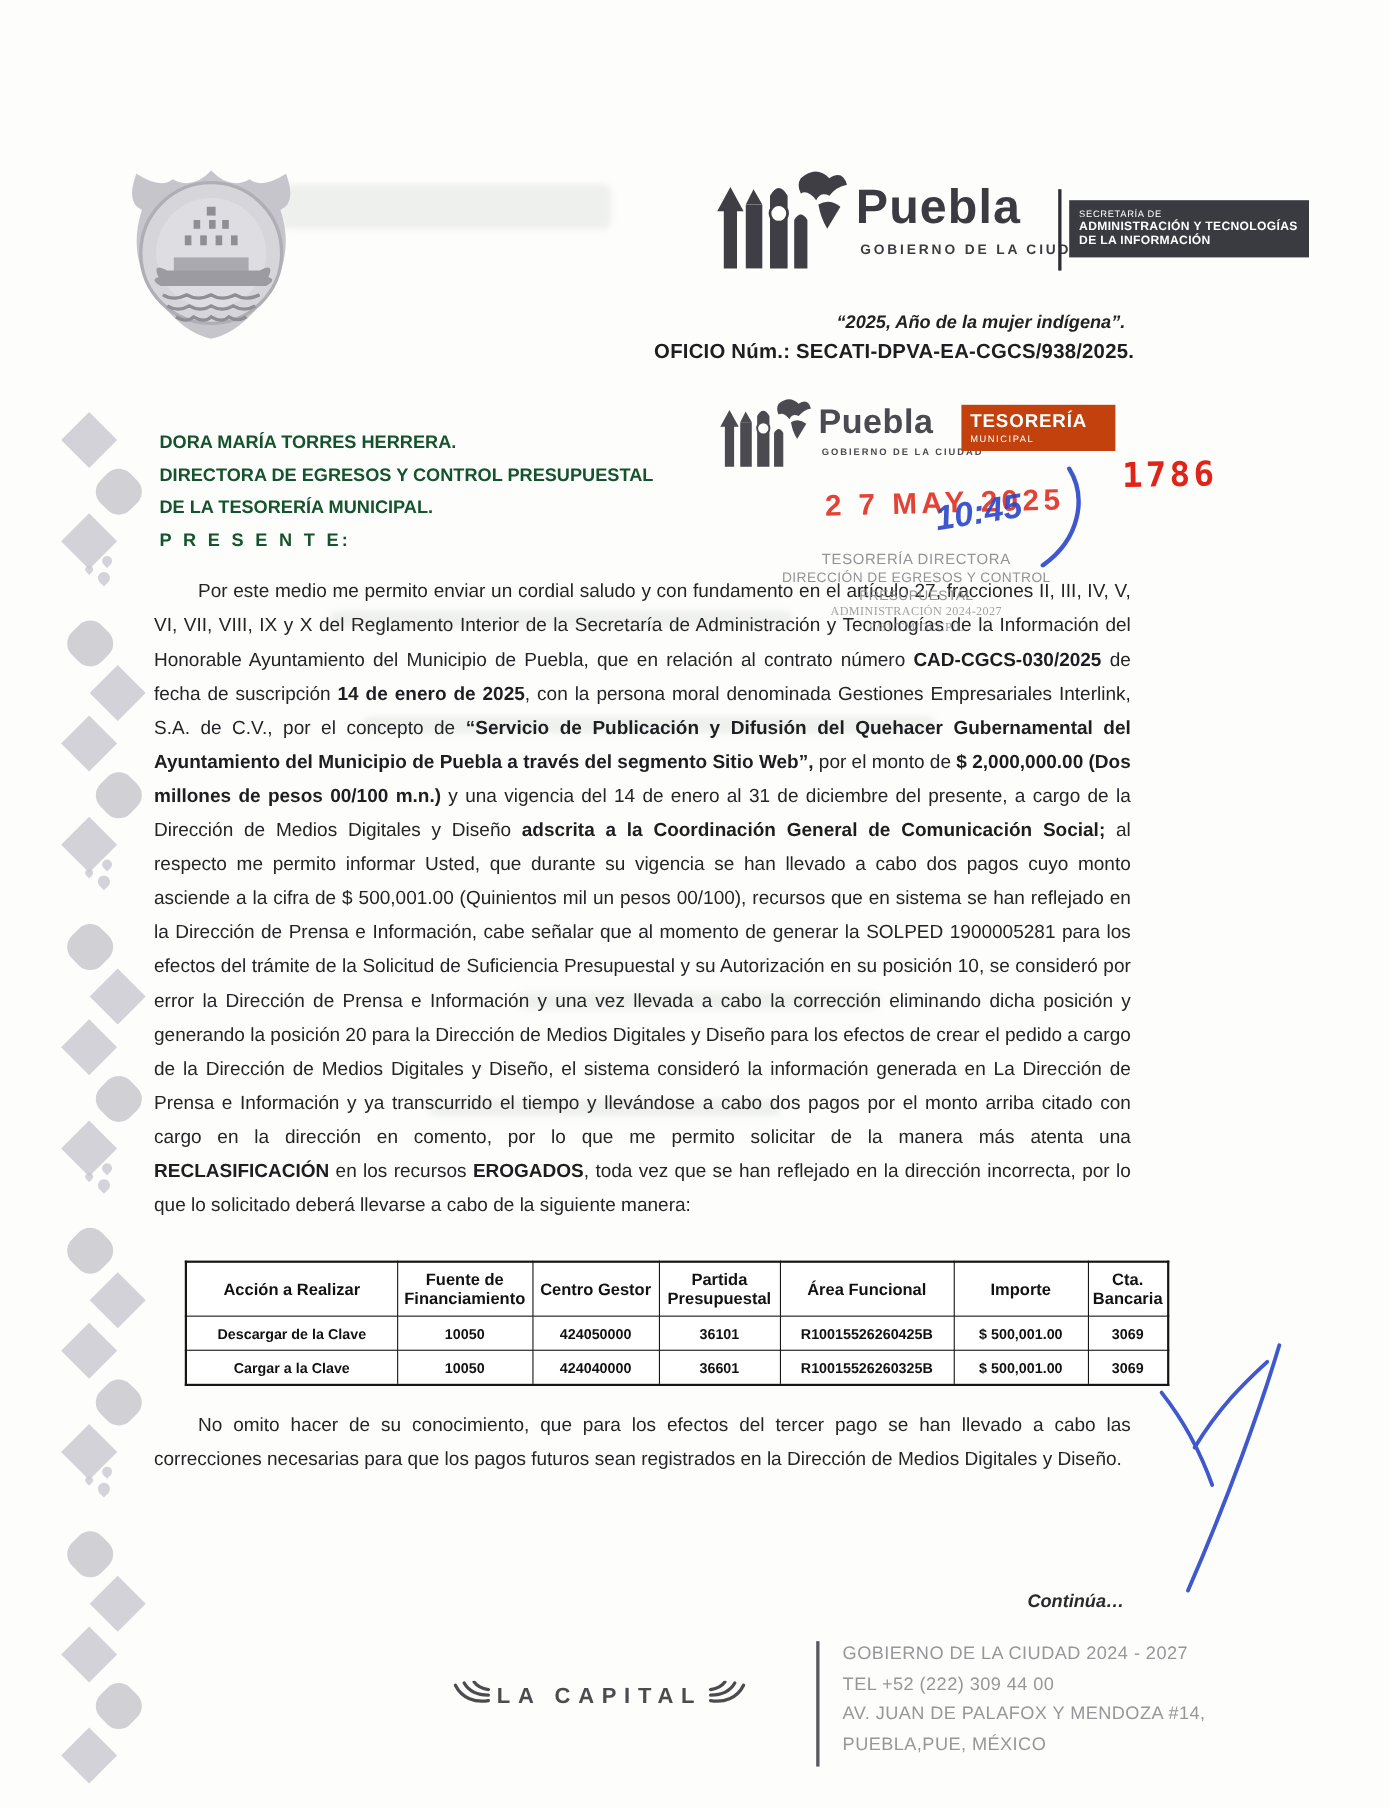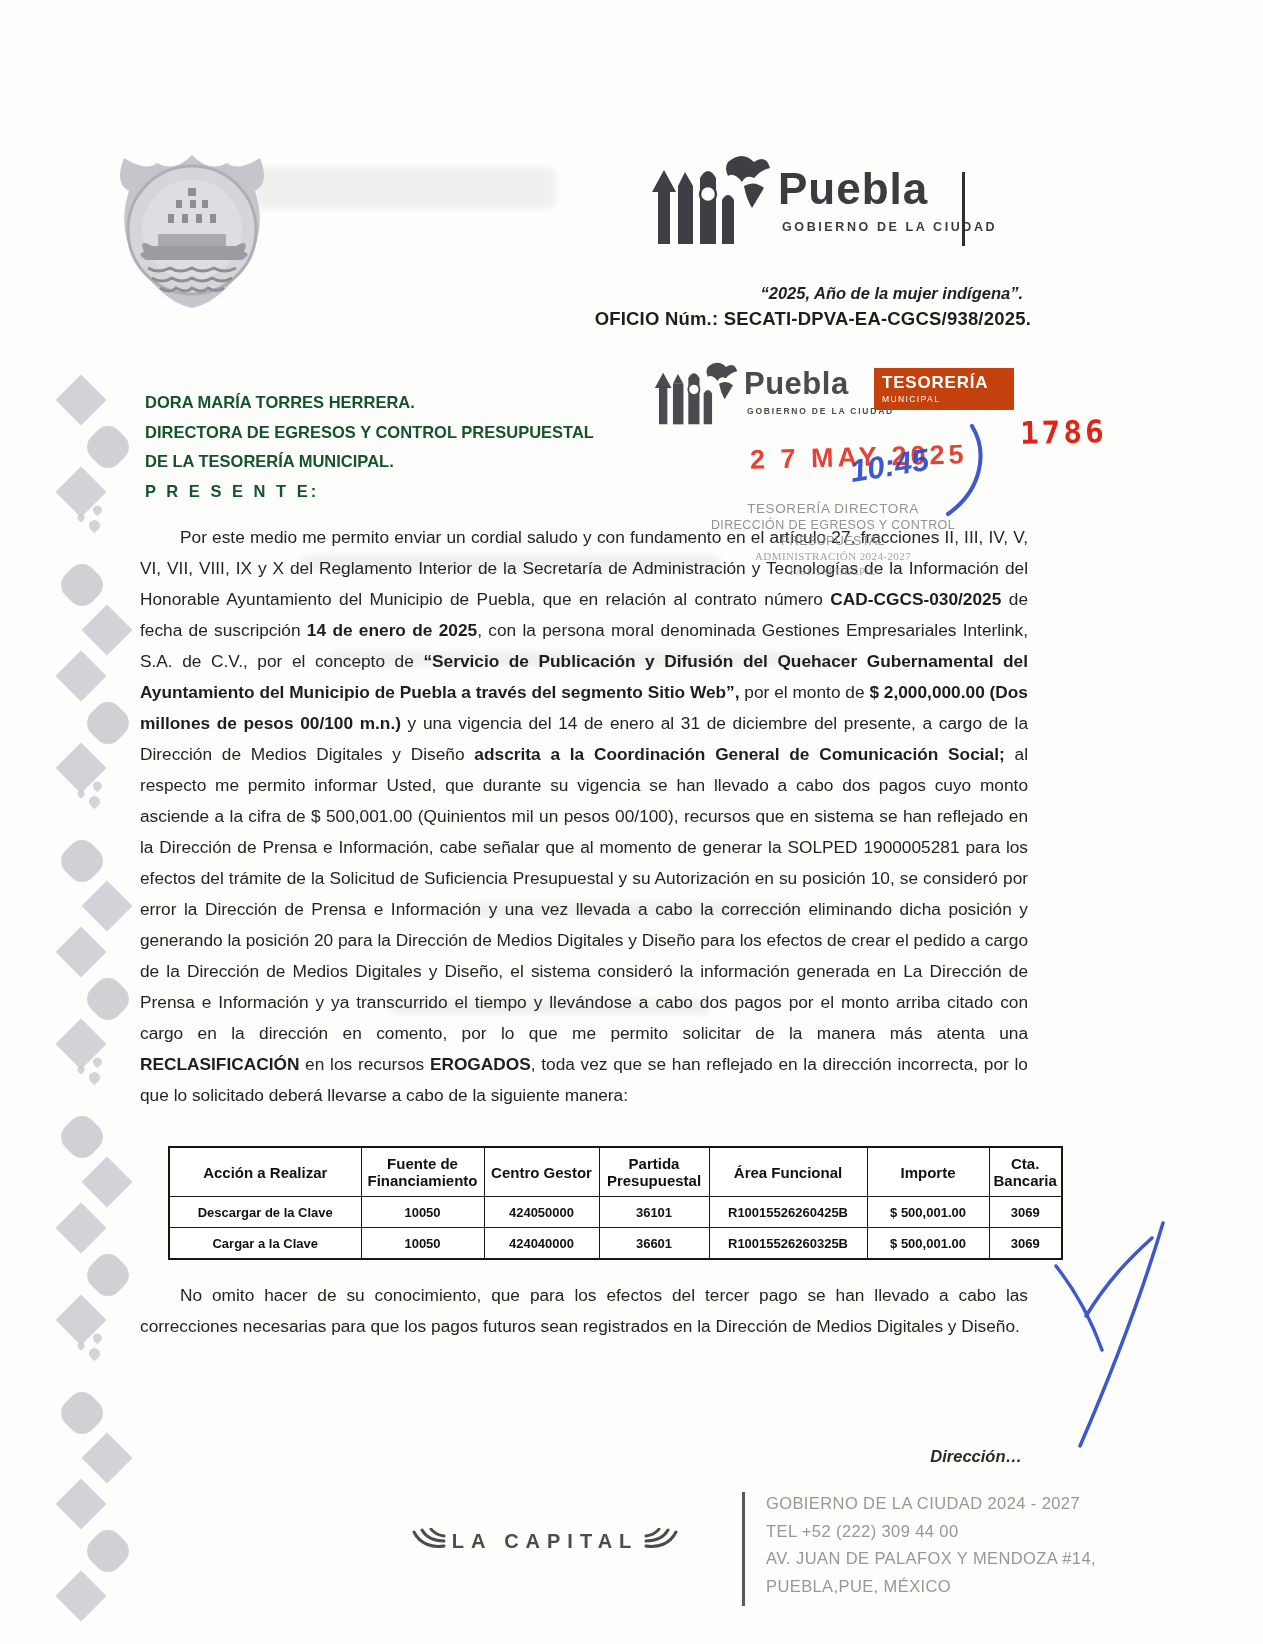--- a/index.html
+++ b/index.html
@@ -154,20 +154,25 @@
           <rect x="57" y="58" width="6" height="10"></rect>
           <path d="M74,92 L74,48 q6,-10 12,0 L86,92 Z"></path>
           <path d="M80,10 q14,-12 26,0 q12,-8 16,6 q-10,2 -16,10 q-8,-4 -12,4 q-8,-10 -14,-6 q-4,-8 0,-14 Z"></path>
           <path d="M96,34 q10,-6 20,2 L104,56 q-6,-10 -8,-22 Z"></path>
         </g>
       </svg>
     </span>
     <span class="word">Puebla</span>
     <span class="sub">GOBIERNO DE LA CIUDAD</span>
     <span class="bar"></span>
+    <div class="badge">
+      <div class="b1">SECRETARÍA DE</div>
+      <div class="b2">ADMINISTRACIÓN Y TECNOLOGÍAS</div>
+      <div class="b3">DE LA INFORMACIÓN</div>
+    </div>
   </div>
 
   <div class="quote">“2025, Año de la mujer indígena”.</div>
   <div class="oficio">OFICIO Núm.: SECATI-DPVA-EA-CGCS/938/2025.</div>
 
   <div class="recipient">
     <div>DORA MARÍA TORRES HERRERA.</div>
     <div>DIRECTORA DE EGRESOS Y CONTROL PRESUPUESTAL</div>
     <div>DE LA TESORERÍA MUNICIPAL.</div>
     <div class="presente">P R E S E N T E:</div>
@@ -269,21 +274,21 @@
         <path d="M58,98 C80,62 102,40 124,20"></path>
         <path d="M28,48 C50,76 64,104 74,132"></path>
       </g>
     </svg>
   </span>
 
   <div class="closing">
     <p><span>No omito hacer de su conocimiento, que para los efectos del tercer pago se han llevado a cabo las correcciones necesarias para que los pagos futuros sean registrados en la Dirección de Medios Digitales y Diseño.</span></p>
   </div>
 
-  <div class="continua">Dirección…</div>
+  <div class="continua">Continúa…</div>
 
   <div class="footer-logo">
     <div class="l1">
       <span>
         <svg width="34" height="22" viewBox="0 0 34 22">
           <g stroke="#4b4b50" stroke-width="3" fill="none" stroke-linecap="round">
             <path d="M32,18 C20,20 8,16 2,4"></path>
             <path d="M32,13 C22,13 14,9 10,2"></path>
             <path d="M32,8 C26,7 21,4 19,1"></path>
           </g>

